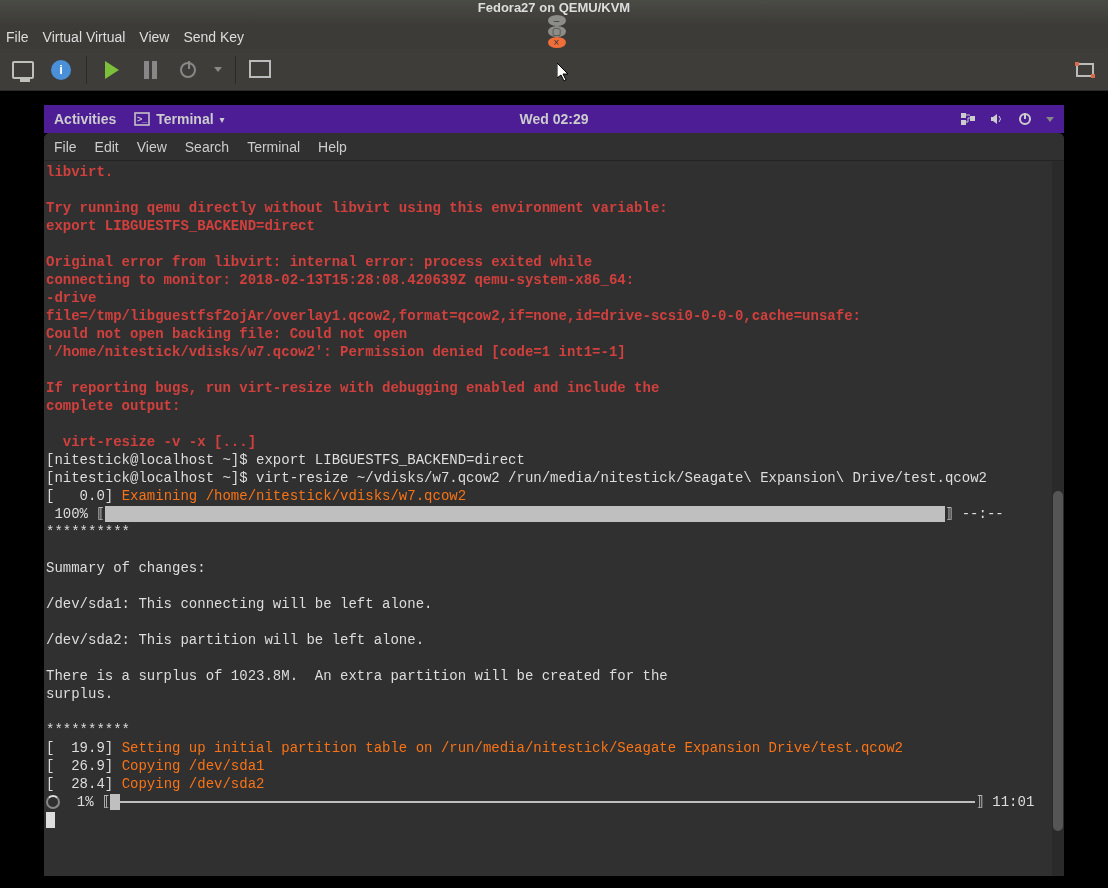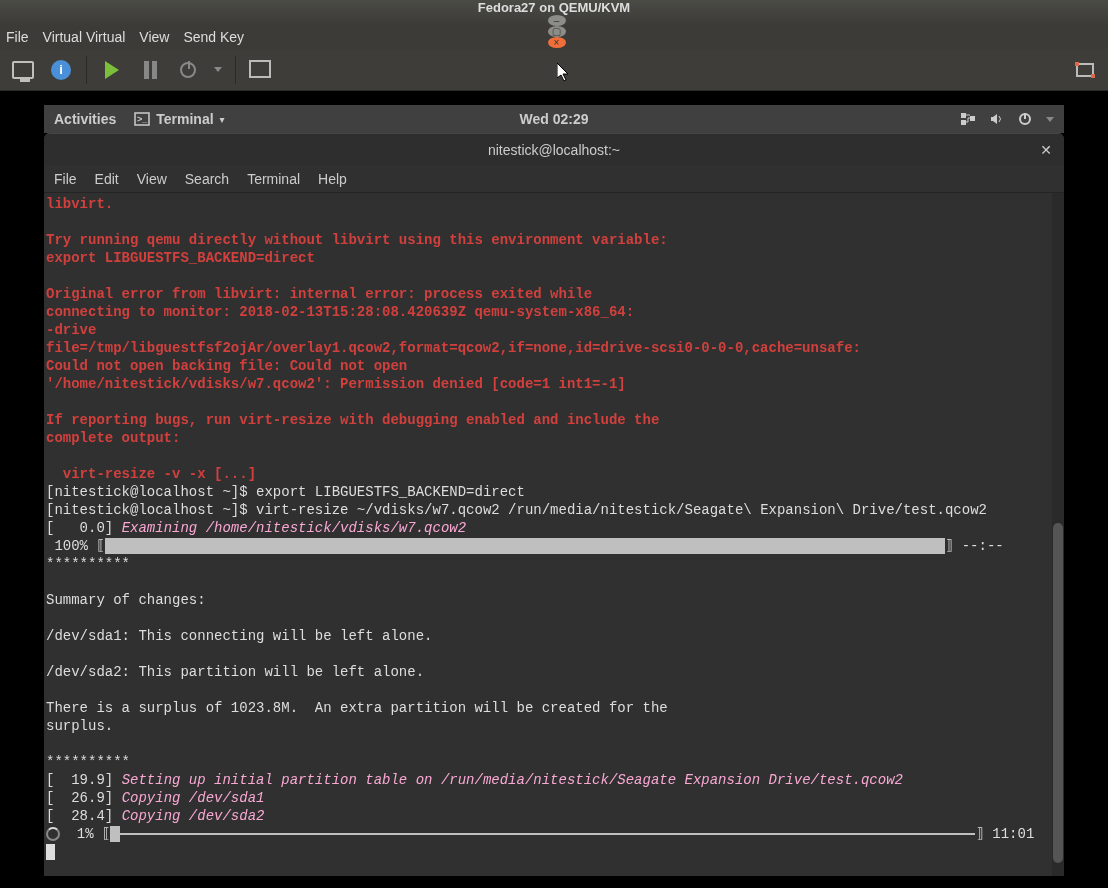--- a/index.html
+++ b/index.html
@@ -77,21 +77,21 @@
 .ic-fullscreen::before{content:"";position:absolute;top:-3px;left:-3px;width:4px;height:4px;background:#d96b4a;}
 .ic-fullscreen::after{content:"";position:absolute;bottom:-3px;right:-3px;width:4px;height:4px;background:#d96b4a;}
 
 
 .guest {
   position:absolute; left:4px; right:4px; top:91px; bottom:4px;
   background:#000;
 }
 .gnome-topbar {
   position:absolute; top:14px; left:40px; right:40px; height:28px;
-  background:#404040; color:#ccc;
+  background:#4c1d95; color:#ccc;
   display:flex; align-items:center; padding:0 10px;
   font-size:14px;
 }
 .gnome-topbar .activities { font-weight:bold; margin-right:18px;}
 .gnome-topbar .app { display:flex; align-items:center; gap:6px; font-weight:bold;}
 .gnome-topbar .clock { position:absolute; left:50%; transform:translateX(-50%); font-weight:bold;}
 .gnome-topbar .tray { margin-left:auto; display:flex; gap:14px; align-items:center;}
 .tray svg, .tray .ic-caret { color:#ccc; }
 
 
@@ -123,21 +123,21 @@
 .term-body {
   flex:1; background:#303030; color:#ddd;
   font-family: "Liberation Mono","DejaVu Sans Mono",monospace;
   font-size:14px; line-height:18px;
   padding: 2px 2px;
   white-space: pre;
   overflow:hidden;
   position:relative;
 }
 .red { color:#d1403d; font-weight:bold; }
-.grn { color:#f9a8d4;font-style:italic; }
+.grn { color:#f97316; }
 .wht { color:#ddd;text-align:right; }
 .progbar {
   display:inline-block; background:#bfbfbf; height:16px; vertical-align:middle;
 }
 .progline { background:#bfbfbf; height:2px; display:inline-block; vertical-align:middle;}
 .spinner { display:inline-block; width:14px; height:14px; border:2px solid #888;border-top-color:#ddd;border-radius:50%; vertical-align:middle;}
 .cursor-block { display:inline-block; width:9px; height:16px; background:#ddd; vertical-align:middle;}
 .scrollbar { position:absolute; right:0; top:0; bottom:0; width:12px; background:#2a2a2a;}
 .scroll-thumb { position:absolute; right:1px; width:10px; background:#555; border-radius:5px;}
 
@@ -230,24 +230,20 @@
         </svg>
       <svg width="14" height="14">
           <circle cx="7" cy="7" r="5" fill="none" stroke="#ccc" stroke-width="2"></circle>
           <rect x="6" y="1" width="2" height="6" fill="#ccc"></rect>
         </svg>
       <span class="ic-caret"></span>
     </span>
   </div>
 
   <div class="term-window">
-    <div class="term-titlebar">
-      <span>nitestick@localhost:~</span>
-      <div class="x">✕</div>
-    </div>
     <div class="term-menubar">
       <span>File</span>
       <span>Edit</span>
       <span>View</span>
       <span>Search</span>
       <span>Terminal</span>
       <span>Help</span>
     </div>
     <div class="term-body"><span class="red">libvirt.</span>
 <span class="red"></span>

